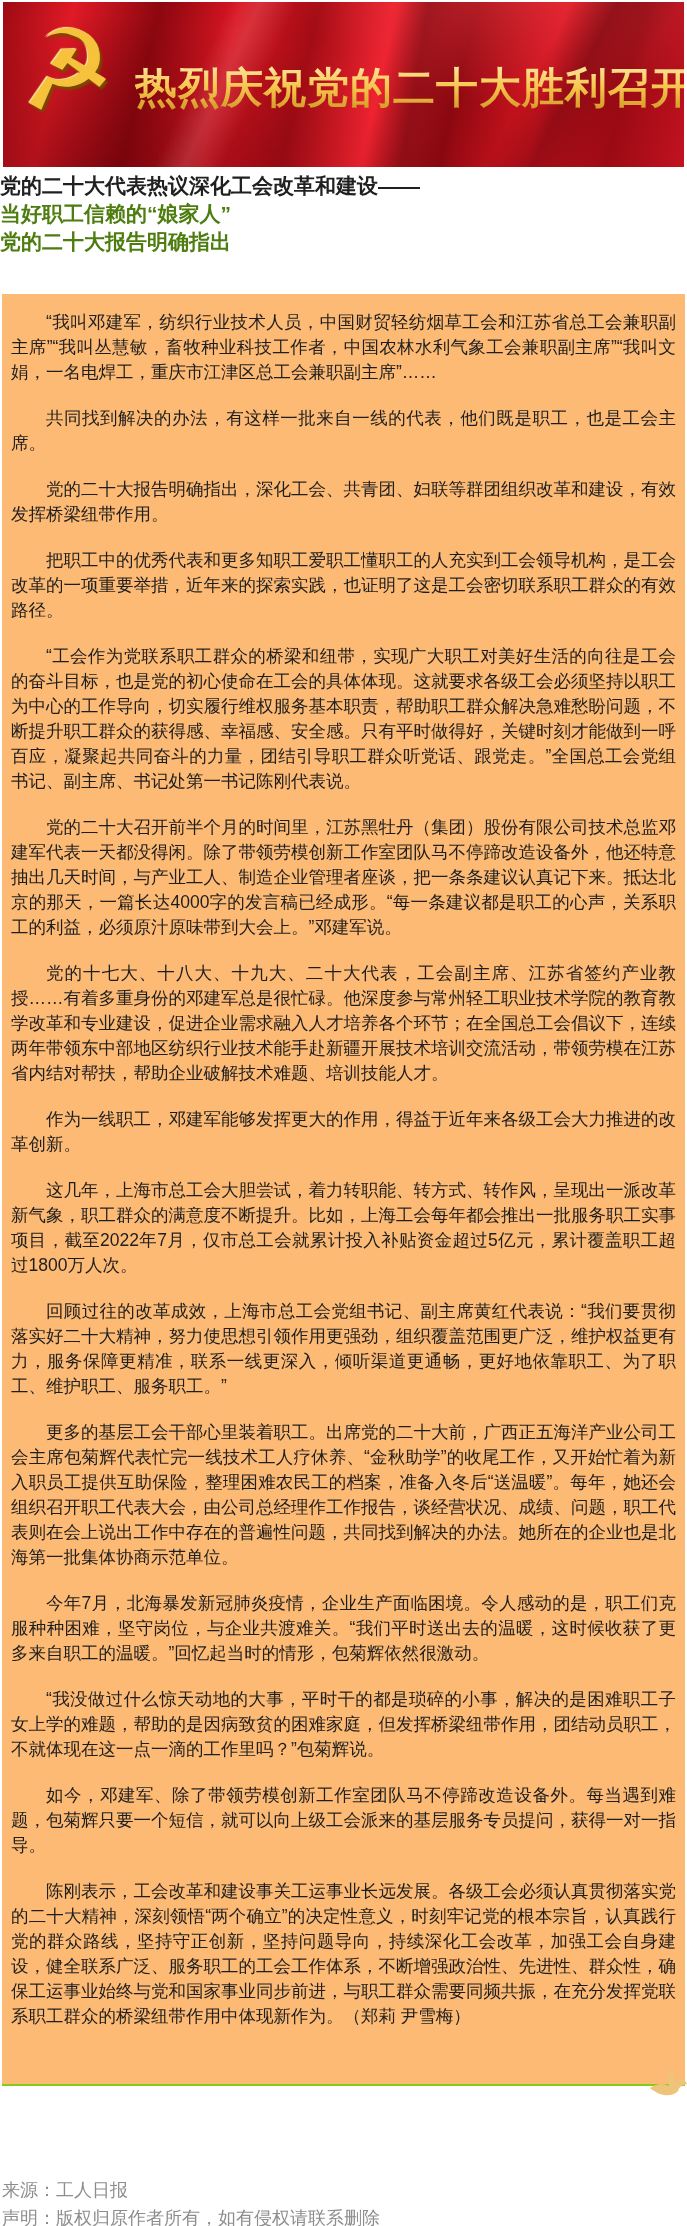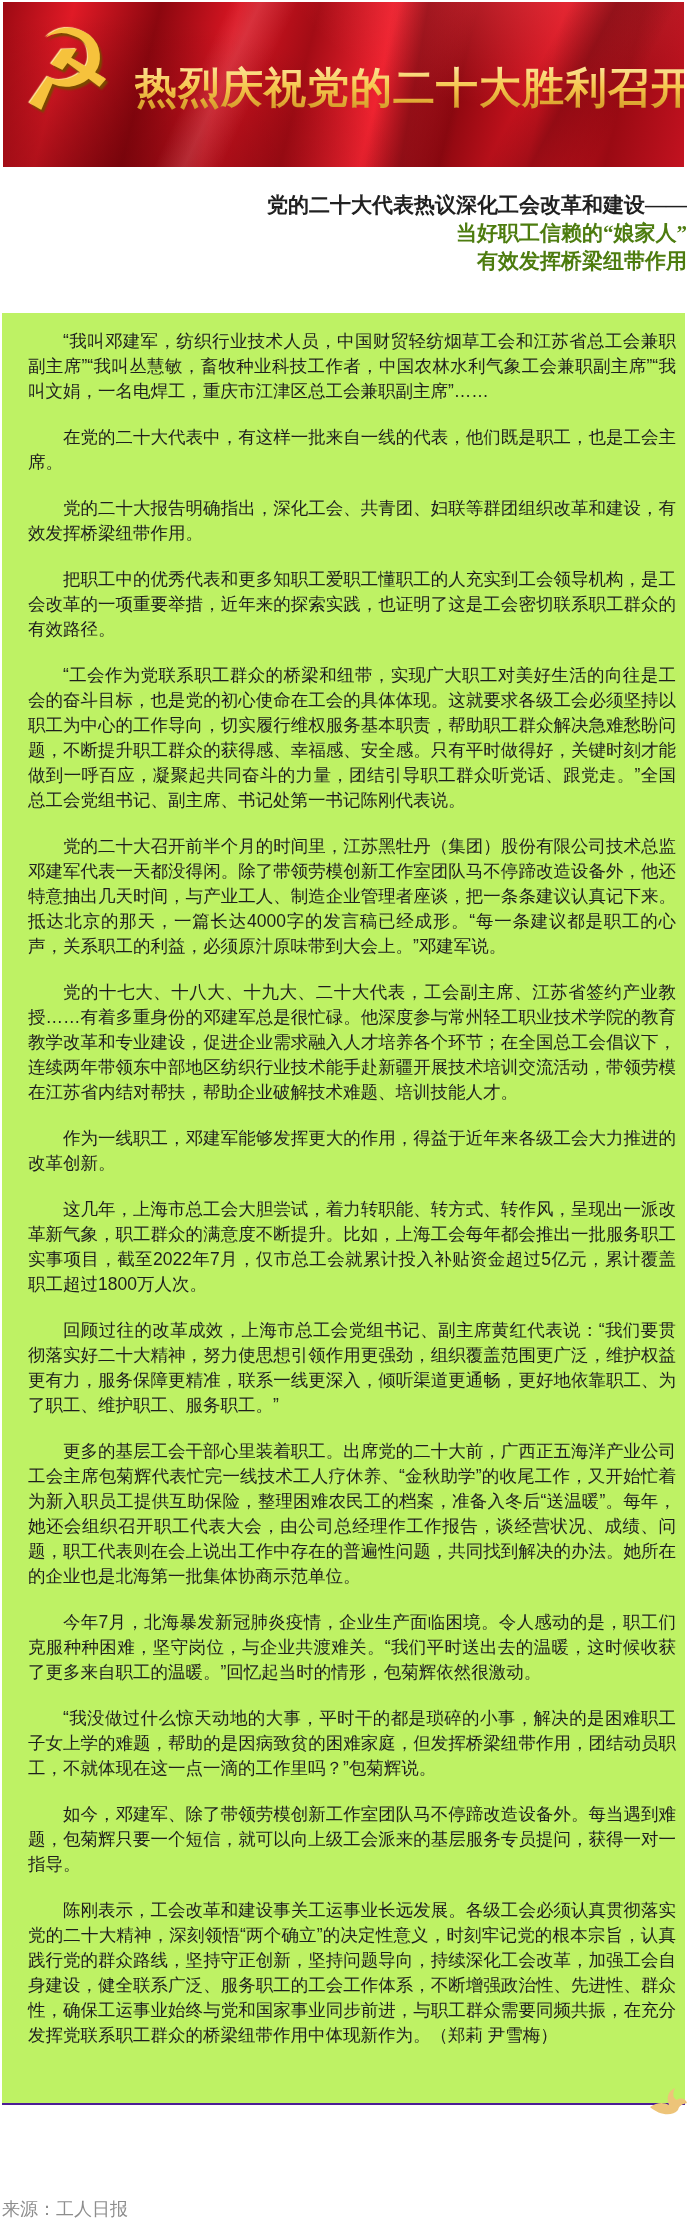--- a/index.html
+++ b/index.html
@@ -47,30 +47,30 @@
   @supports (-webkit-background-clip:text){
     .banner-title{
       background:linear-gradient(180deg,#fde9a6 5%,#f6c64e 48%,#cf9322 95%);
       -webkit-background-clip:text;
       background-clip:text;
       color:transparent;
       text-shadow:none;
     }
   }
   
-  .headline{ text-align:right; margin-top:24px;font-family:Liberation Serif, serif; }
+  .headline{ text-align:left; margin-top:5px; }
   .headline div{ font-size:21px; font-weight:bold; line-height:28px; }
   .kicker{ color:#202020; }
   .main-title,.sub-title{ color:#4d7c0f; }
   
   .article{
     margin:38px 2px 0 2px;
-    background:#bef264;
-    padding:16px 9px 34px 26px;
-    border-bottom:2px solid #4c1d95;
+    background:#fdba74;
+    padding:16px 9px 34px 9px;
+    border-bottom:2px solid #84cc16;
     position:relative;
   }
   .article p{
     margin:21px 0;
     font-size:17.5px;
     line-height:25px;
     color:#1e1e1e;
     text-align:justify;
     text-indent:2em;
     word-break:break-all;
@@ -93,26 +93,26 @@
 
 <div class="banner">
   <div class="fold"></div>
   <div class="emblem">☭</div>
   <div class="banner-title">热烈庆祝党的二十大胜利召开</div>
 </div>
 
 <div class="headline">
   <div class="kicker">党的二十大代表热议深化工会改革和建设——</div>
   <div class="main-title">当好职工信赖的“娘家人”</div>
-  <div class="sub-title">有效发挥桥梁纽带作用</div>
+  <div class="sub-title">党的二十大报告明确指出</div>
 </div>
 
 <div class="article">
   <p>“我叫邓建军，纺织行业技术人员，中国财贸轻纺烟草工会和江苏省总工会兼职副主席”“我叫丛慧敏，畜牧种业科技工作者，中国农林水利气象工会兼职副主席”“我叫文娟，一名电焊工，重庆市江津区总工会兼职副主席”……</p>
-  <p>在党的二十大代表中，有这样一批来自一线的代表，他们既是职工，也是工会主席。</p>
+  <p>共同找到解决的办法，有这样一批来自一线的代表，他们既是职工，也是工会主席。</p>
   <p>党的二十大报告明确指出，深化工会、共青团、妇联等群团组织改革和建设，有效发挥桥梁纽带作用。</p>
   <p>把职工中的优秀代表和更多知职工爱职工懂职工的人充实到工会领导机构，是工会改革的一项重要举措，近年来的探索实践，也证明了这是工会密切联系职工群众的有效路径。</p>
   <p>“工会作为党联系职工群众的桥梁和纽带，实现广大职工对美好生活的向往是工会的奋斗目标，也是党的初心使命在工会的具体体现。这就要求各级工会必须坚持以职工为中心的工作导向，切实履行维权服务基本职责，帮助职工群众解决急难愁盼问题，不断提升职工群众的获得感、幸福感、安全感。只有平时做得好，关键时刻才能做到一呼百应，凝聚起共同奋斗的力量，团结引导职工群众听党话、跟党走。”全国总工会党组书记、副主席、书记处第一书记陈刚代表说。</p>
   <p>党的二十大召开前半个月的时间里，江苏黑牡丹（集团）股份有限公司技术总监邓建军代表一天都没得闲。除了带领劳模创新工作室团队马不停蹄改造设备外，他还特意抽出几天时间，与产业工人、制造企业管理者座谈，把一条条建议认真记下来。抵达北京的那天，一篇长达4000字的发言稿已经成形。“每一条建议都是职工的心声，关系职工的利益，必须原汁原味带到大会上。”邓建军说。</p>
   <p>党的十七大、十八大、十九大、二十大代表，工会副主席、江苏省签约产业教授……有着多重身份的邓建军总是很忙碌。他深度参与常州轻工职业技术学院的教育教学改革和专业建设，促进企业需求融入人才培养各个环节；在全国总工会倡议下，连续两年带领东中部地区纺织行业技术能手赴新疆开展技术培训交流活动，带领劳模在江苏省内结对帮扶，帮助企业破解技术难题、培训技能人才。</p>
   <p>作为一线职工，邓建军能够发挥更大的作用，得益于近年来各级工会大力推进的改革创新。</p>
   <p>这几年，上海市总工会大胆尝试，着力转职能、转方式、转作风，呈现出一派改革新气象，职工群众的满意度不断提升。比如，上海工会每年都会推出一批服务职工实事项目，截至2022年7月，仅市总工会就累计投入补贴资金超过5亿元，累计覆盖职工超过1800万人次。</p>
   <p>回顾过往的改革成效，上海市总工会党组书记、副主席黄红代表说：“我们要贯彻落实好二十大精神，努力使思想引领作用更强劲，组织覆盖范围更广泛，维护权益更有力，服务保障更精准，联系一线更深入，倾听渠道更通畅，更好地依靠职工、为了职工、维护职工、服务职工。”</p>
   <p>更多的基层工会干部心里装着职工。出席党的二十大前，广西正五海洋产业公司工会主席包菊辉代表忙完一线技术工人疗休养、“金秋助学”的收尾工作，又开始忙着为新入职员工提供互助保险，整理困难农民工的档案，准备入冬后“送温暖”。每年，她还会组织召开职工代表大会，由公司总经理作工作报告，谈经营状况、成绩、问题，职工代表则在会上说出工作中存在的普遍性问题，共同找到解决的办法。她所在的企业也是北海第一批集体协商示范单位。</p>
   <p>今年7月，北海暴发新冠肺炎疫情，企业生产面临困境。令人感动的是，职工们克服种种困难，坚守岗位，与企业共渡难关。“我们平时送出去的温暖，这时候收获了更多来自职工的温暖。”回忆起当时的情形，包菊辉依然很激动。</p>

